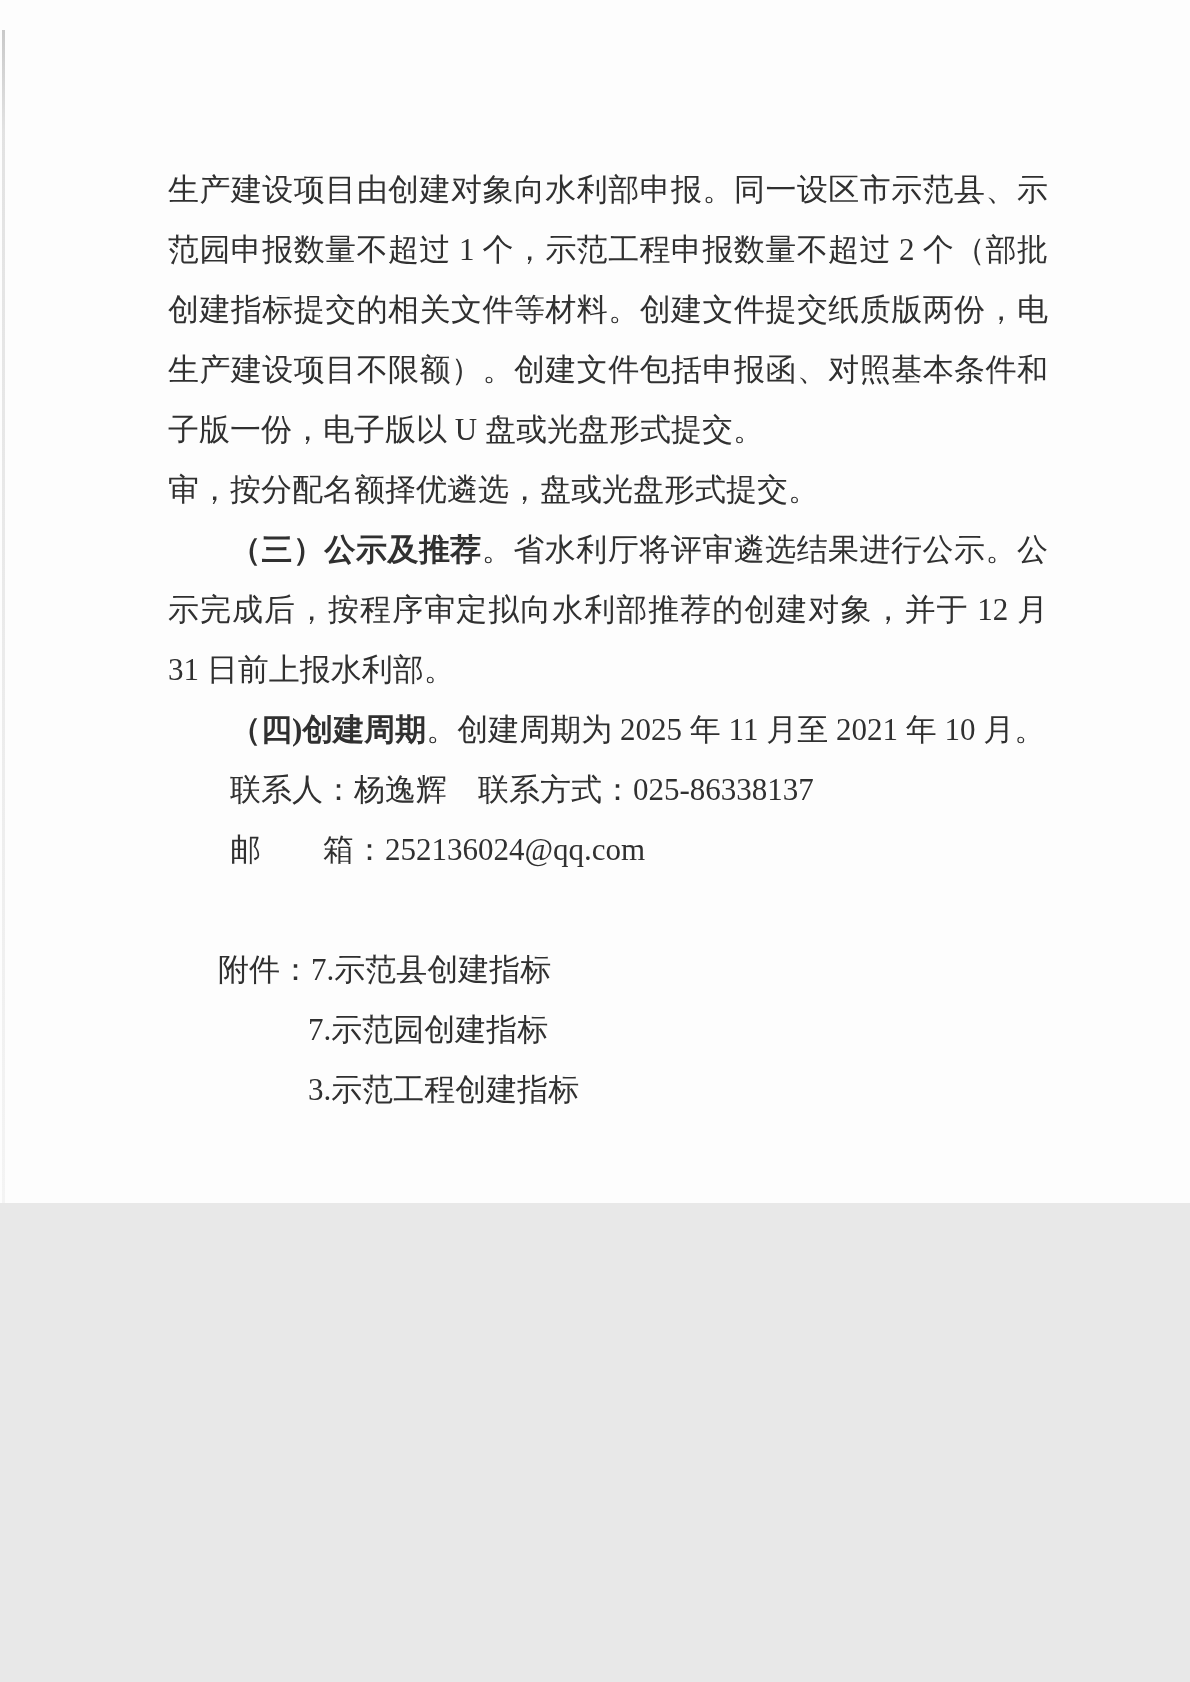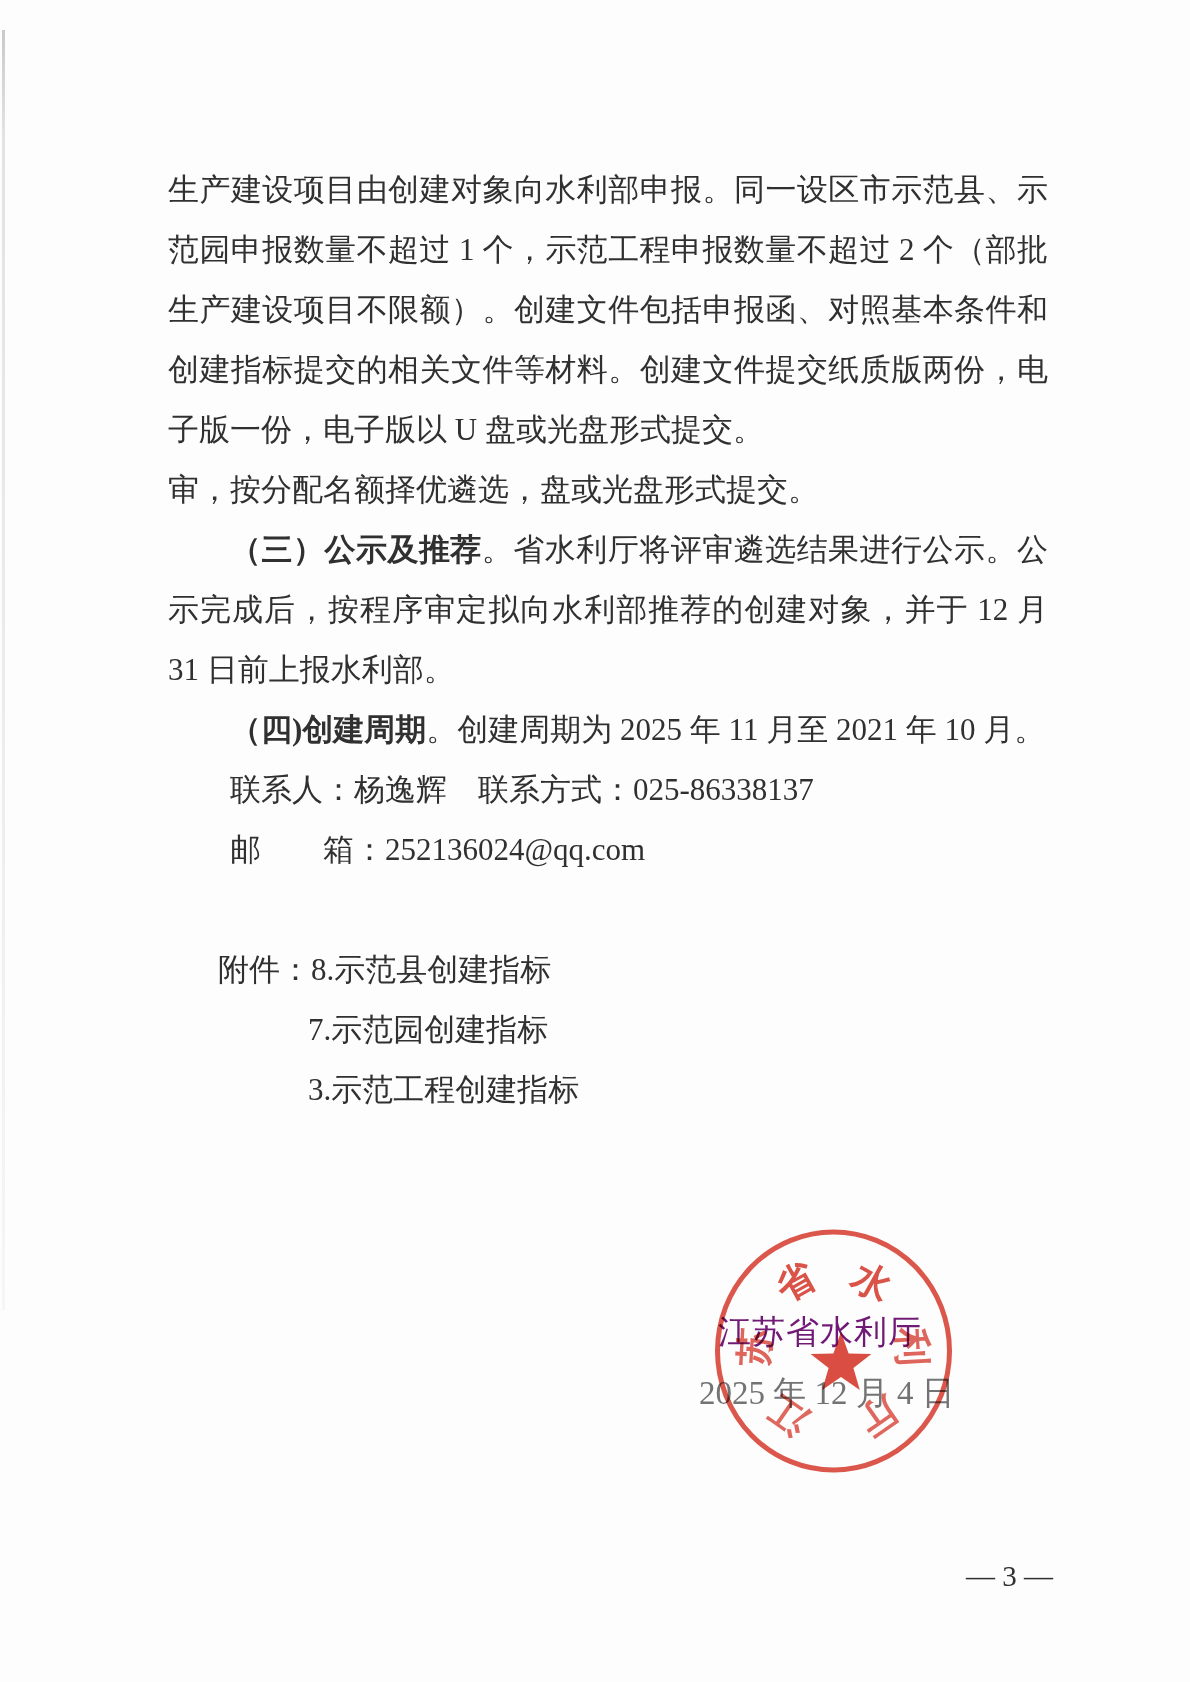--- a/index.html
+++ b/index.html
@@ -1,18 +1,18 @@
 <!DOCTYPE html>
 <html><head>
 <meta charset="utf-8">
 <style>
   html,body{margin:0;padding:0;background:#e8e8e8;}
   .page{
     position:relative;
-    width:1190px;height:1682px;
+    width:1190px;height:1203px;
     background:#fdfdfd;
     overflow:hidden;
     font-family:"Liberation Serif","DejaVu Serif",serif;
     color:#303030;
   }
   .scan-edge{
     position:absolute;left:2px;top:30px;width:3px;height:1280px;
     background:linear-gradient(180deg,#8a8a8a,#c2c2c2 8%,#d8d8d8 55%,#ededed);
     opacity:.45;
   }
@@ -60,38 +60,38 @@
 </head>
 <body>
 
 <div class="page">
 
   <div class="scan-edge"></div>
 
   <main class="doc-body">
     <div class="ln just">生产建设项目由创建对象向水利部申报。同一设区市示范县、示</div>
     <div class="ln just">范园申报数量不超过 1 个，示范工程申报数量不超过 2 个（部批</div>
+    <div class="ln just">创建指标提交的相关文件等材料。创建文件提交纸质版两份，电</div>
     <div class="ln just">生产建设项目不限额）。创建文件包括申报函、对照基本条件和</div>
-    <div class="ln just">创建指标提交的相关文件等材料。创建文件提交纸质版两份，电</div>
     <div class="ln">子版一份，电子版以 U 盘或光盘形式提交。</div>
 
     <div class="ln">审，按分配名额择优遴选，盘或光盘形式提交。</div>
 
     <div class="ln just ind"><span class="b">（三）公示及推荐</span><span>。省水利厅将评审遴选结果进行公示。公</span></div>
     <div class="ln just">示完成后，按程序审定拟向水利部推荐的创建对象，并于 12 月</div>
     <div class="ln">31 日前上报水利部。</div>
 
     <div class="ln ind nowrap"><span class="b">（四)创建周期</span><span>。创建周期为 2025 年 11 月至 2021 年 10 月。</span></div>
 
     <div class="ln ind">联系人：杨逸辉　联系方式：025-86338137</div>
     <div class="ln ind">邮　　箱：252136024@qq.com</div>
 
     <div class="ln spacer"></div>
 
-    <div class="ln att-first"><span>附件：</span><span>8.示范县创建指标</span></div>
+    <div class="ln att-first"><span>附件：</span><span>7.示范县创建指标</span></div>
     <div class="ln att-cont">7.示范园创建指标</div>
     <div class="ln att-cont">3.示范工程创建指标</div>
   </main>
 
   <div class="sig">江苏省水利厅</div>
   <div class="date">2025 年 12 月 4 日</div>
 
   <svg class="seal" viewBox="0 0 260 260" xmlns="http://www.w3.org/2000/svg">
     <ellipse cx="128.5" cy="129" rx="116" ry="119" fill="none" stroke="#d63426" stroke-width="5" opacity="0.9"></ellipse>
     <polygon points="136,110 143.6,131.5 166.4,132.1 148.4,146 154.8,167.9 136,155 117.2,167.9 123.6,146 105.6,132.1 128.4,131.5" fill="#d63426" opacity="0.95"></polygon>

